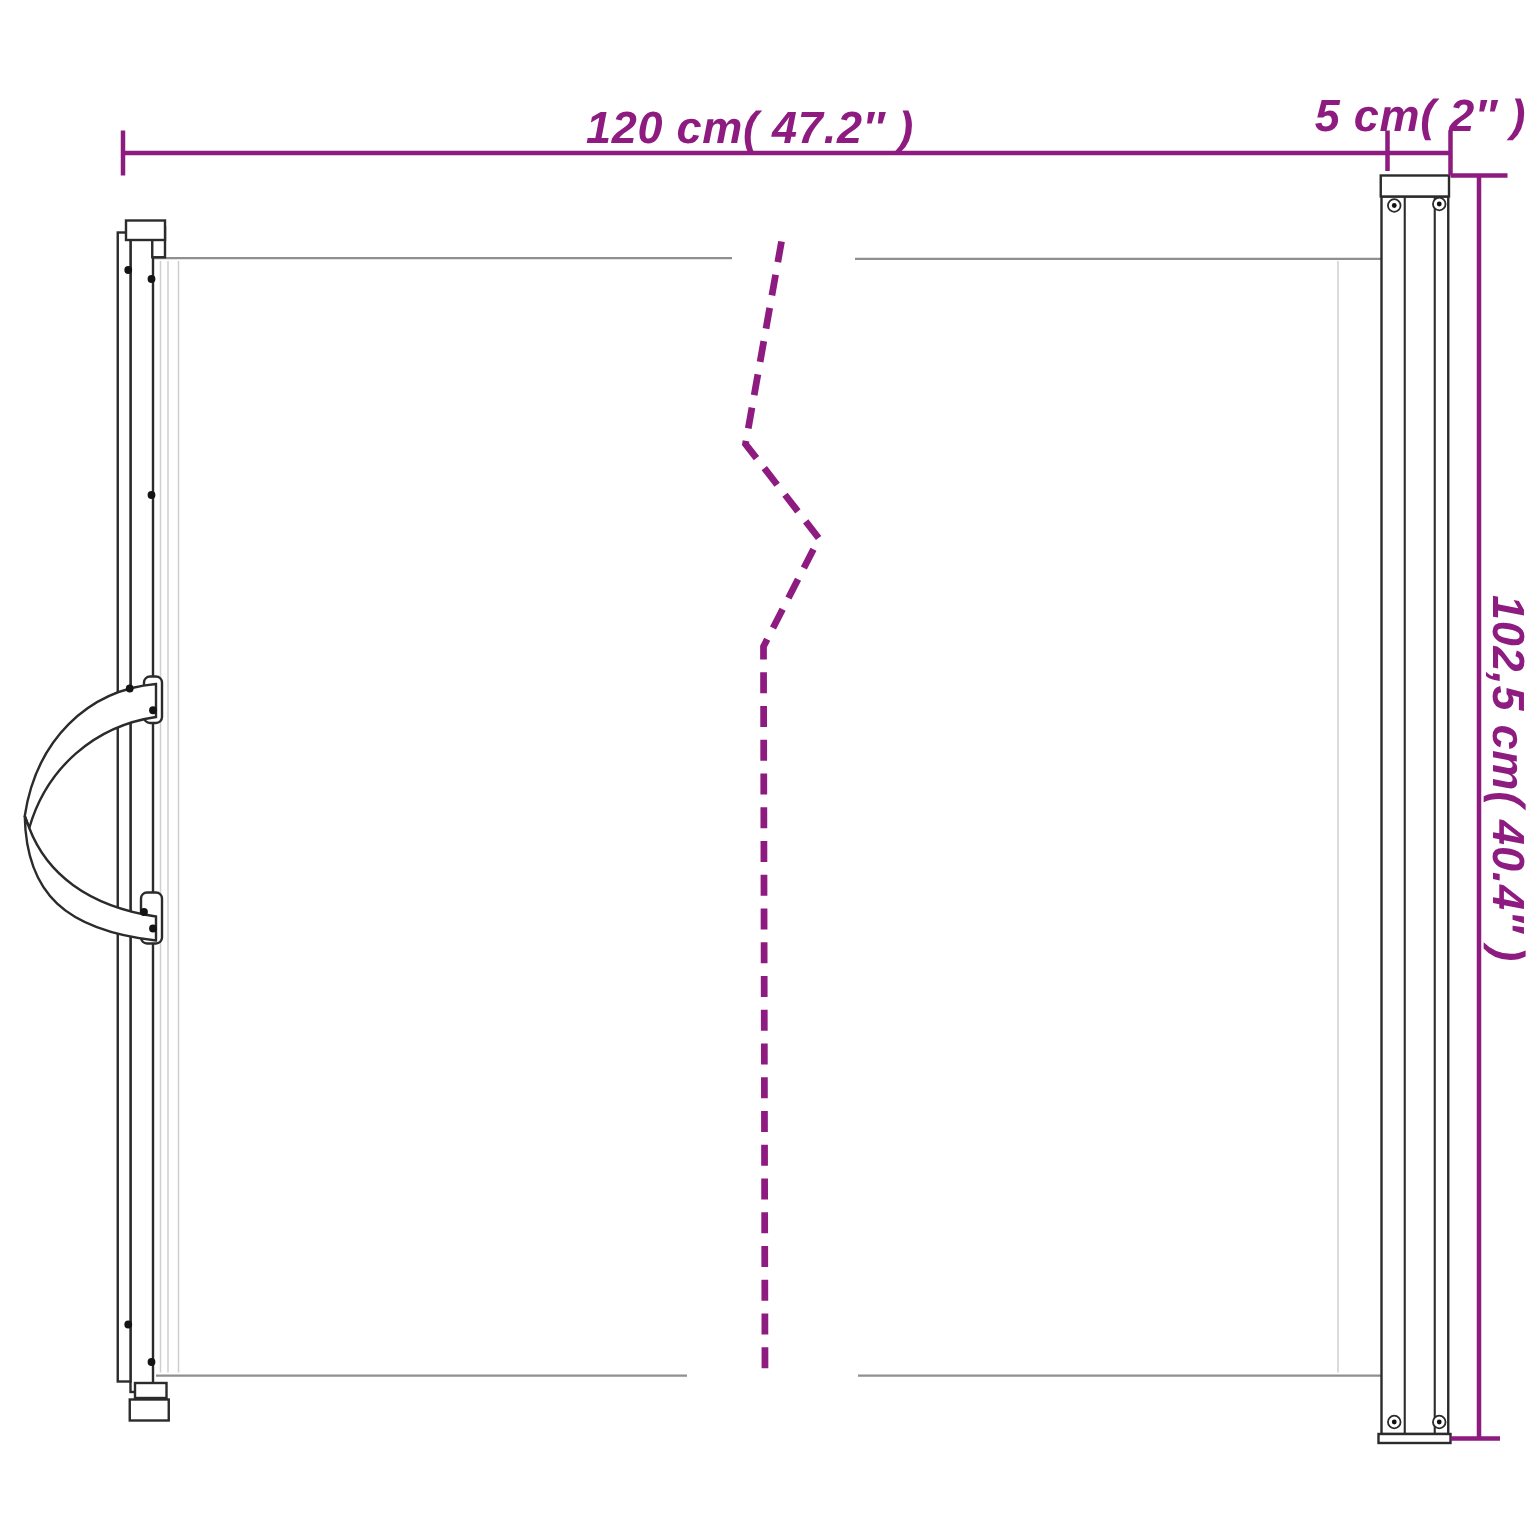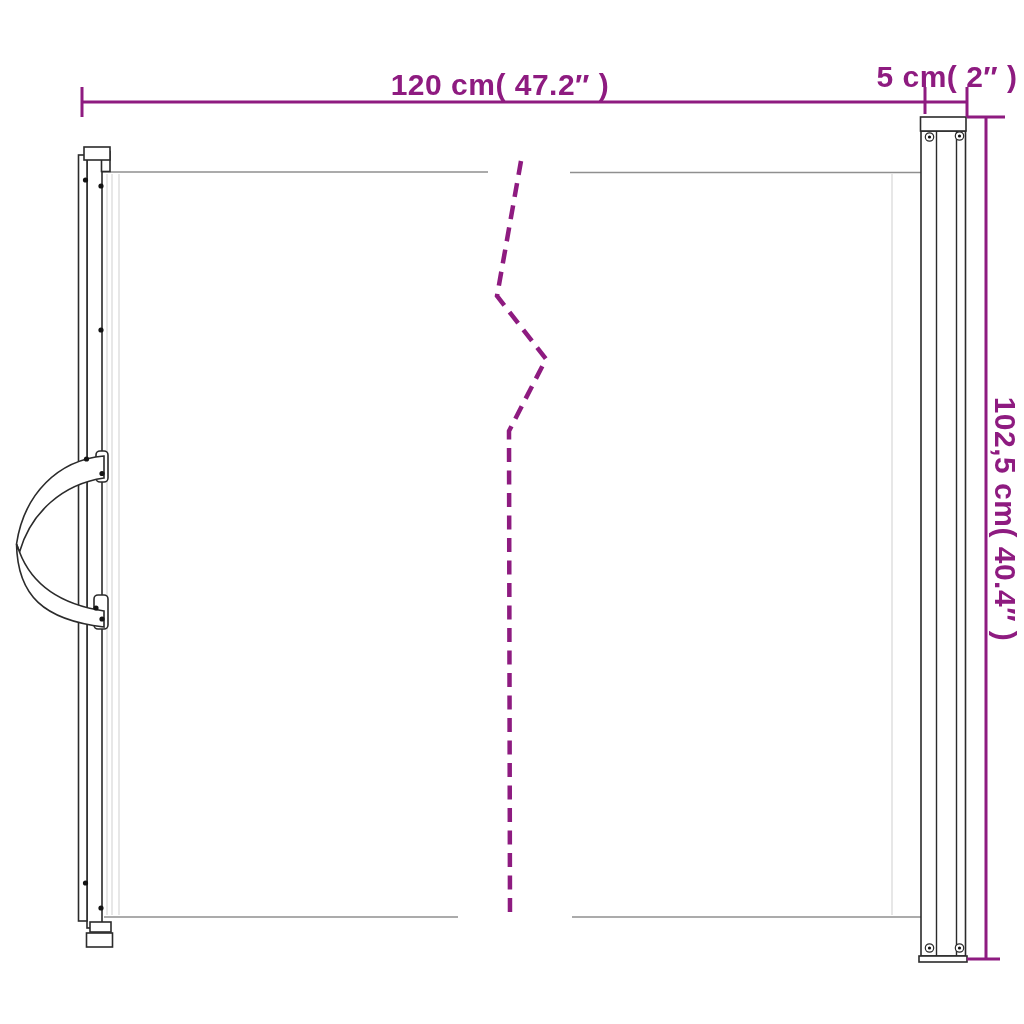--- a/index.html
+++ b/index.html
@@ -3,20 +3,21 @@
 <meta charset="utf-8">
 <style>
   html, body { margin: 0; padding: 0; background: #ffffff; }
   .stage {
     position: relative;
     width: 1024px;
     height: 1024px;
     background: #ffffff;
     overflow: hidden;
     font-family: "Liberation Sans", sans-serif;
+    font-style: italic;
   }
   svg { display: block; }
   .dim-label {
     font-family: "Liberation Sans", sans-serif;
     font-weight: 700;
     font-size: 30px;
     fill: #8e1b80;
     letter-spacing: 0.5px;
   }
   .dim-stroke { stroke: #8e1b80; stroke-width: 3; fill: none; }

